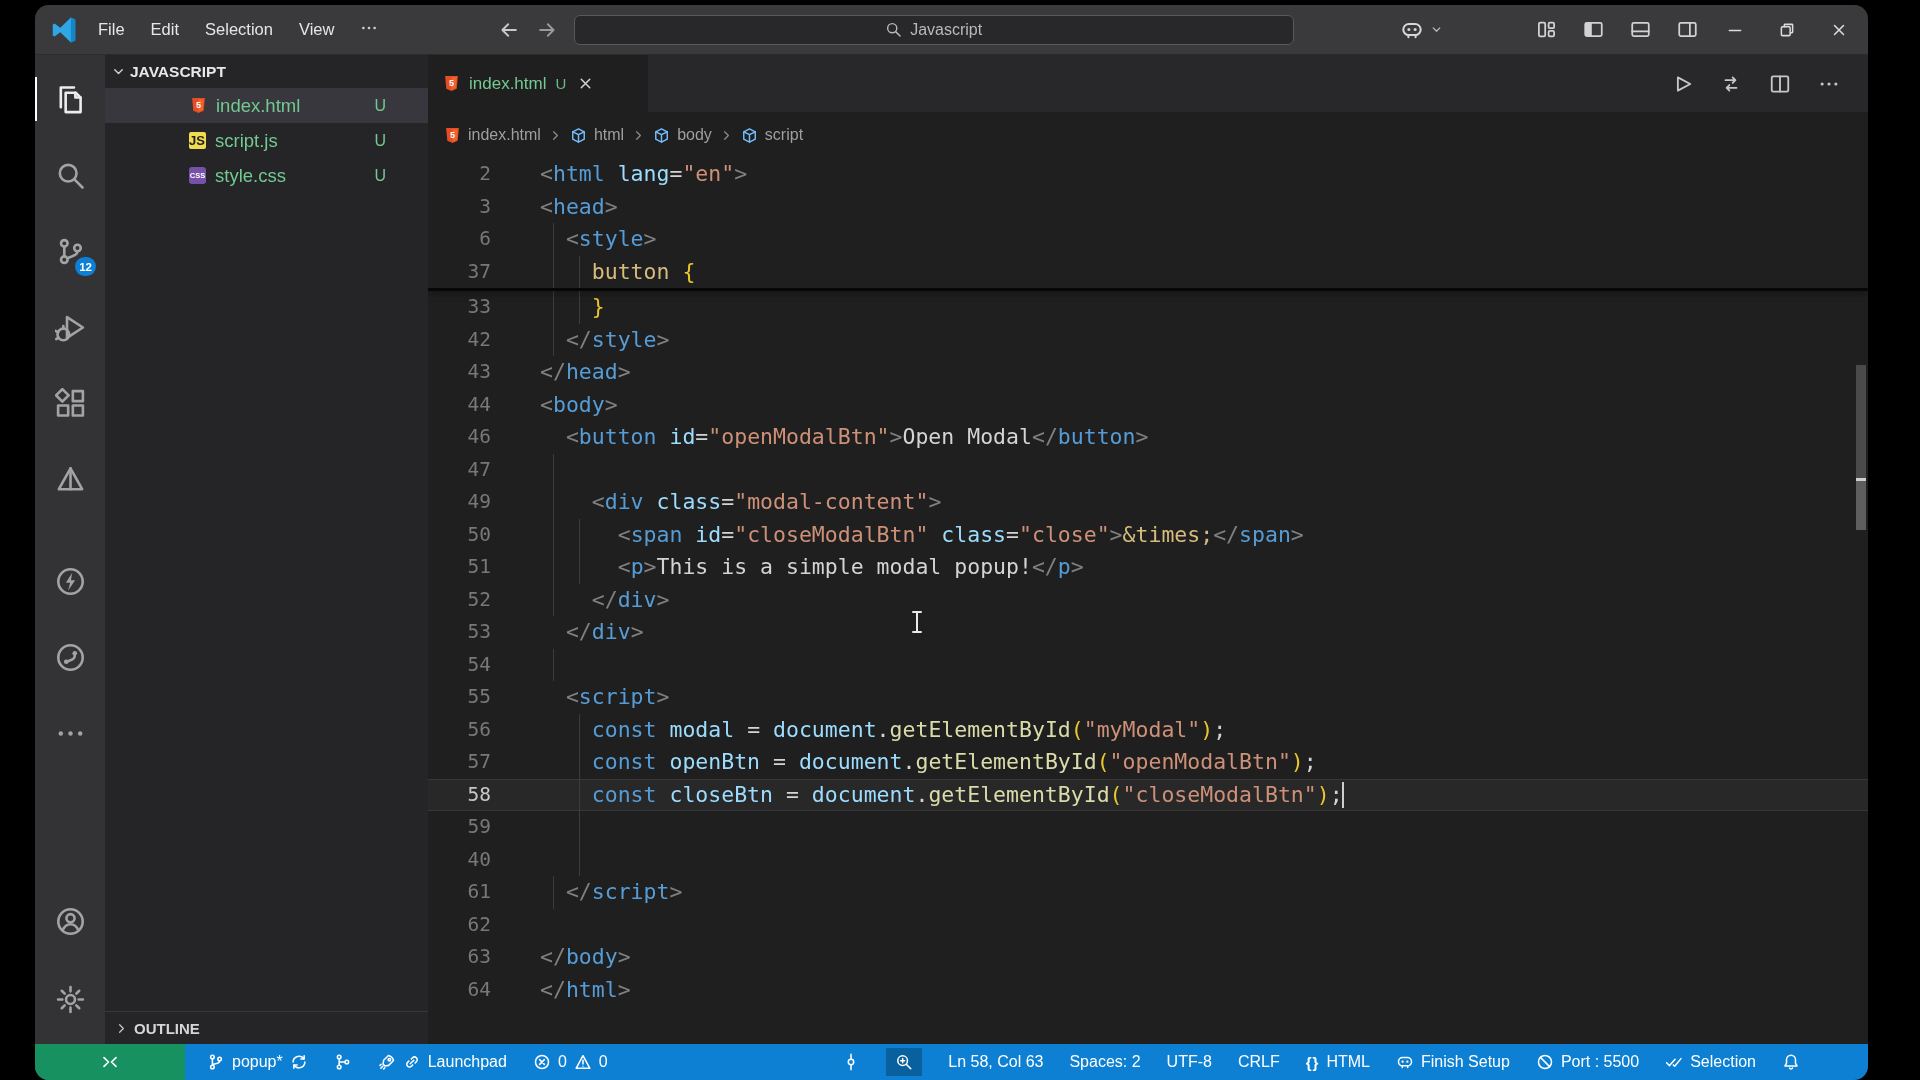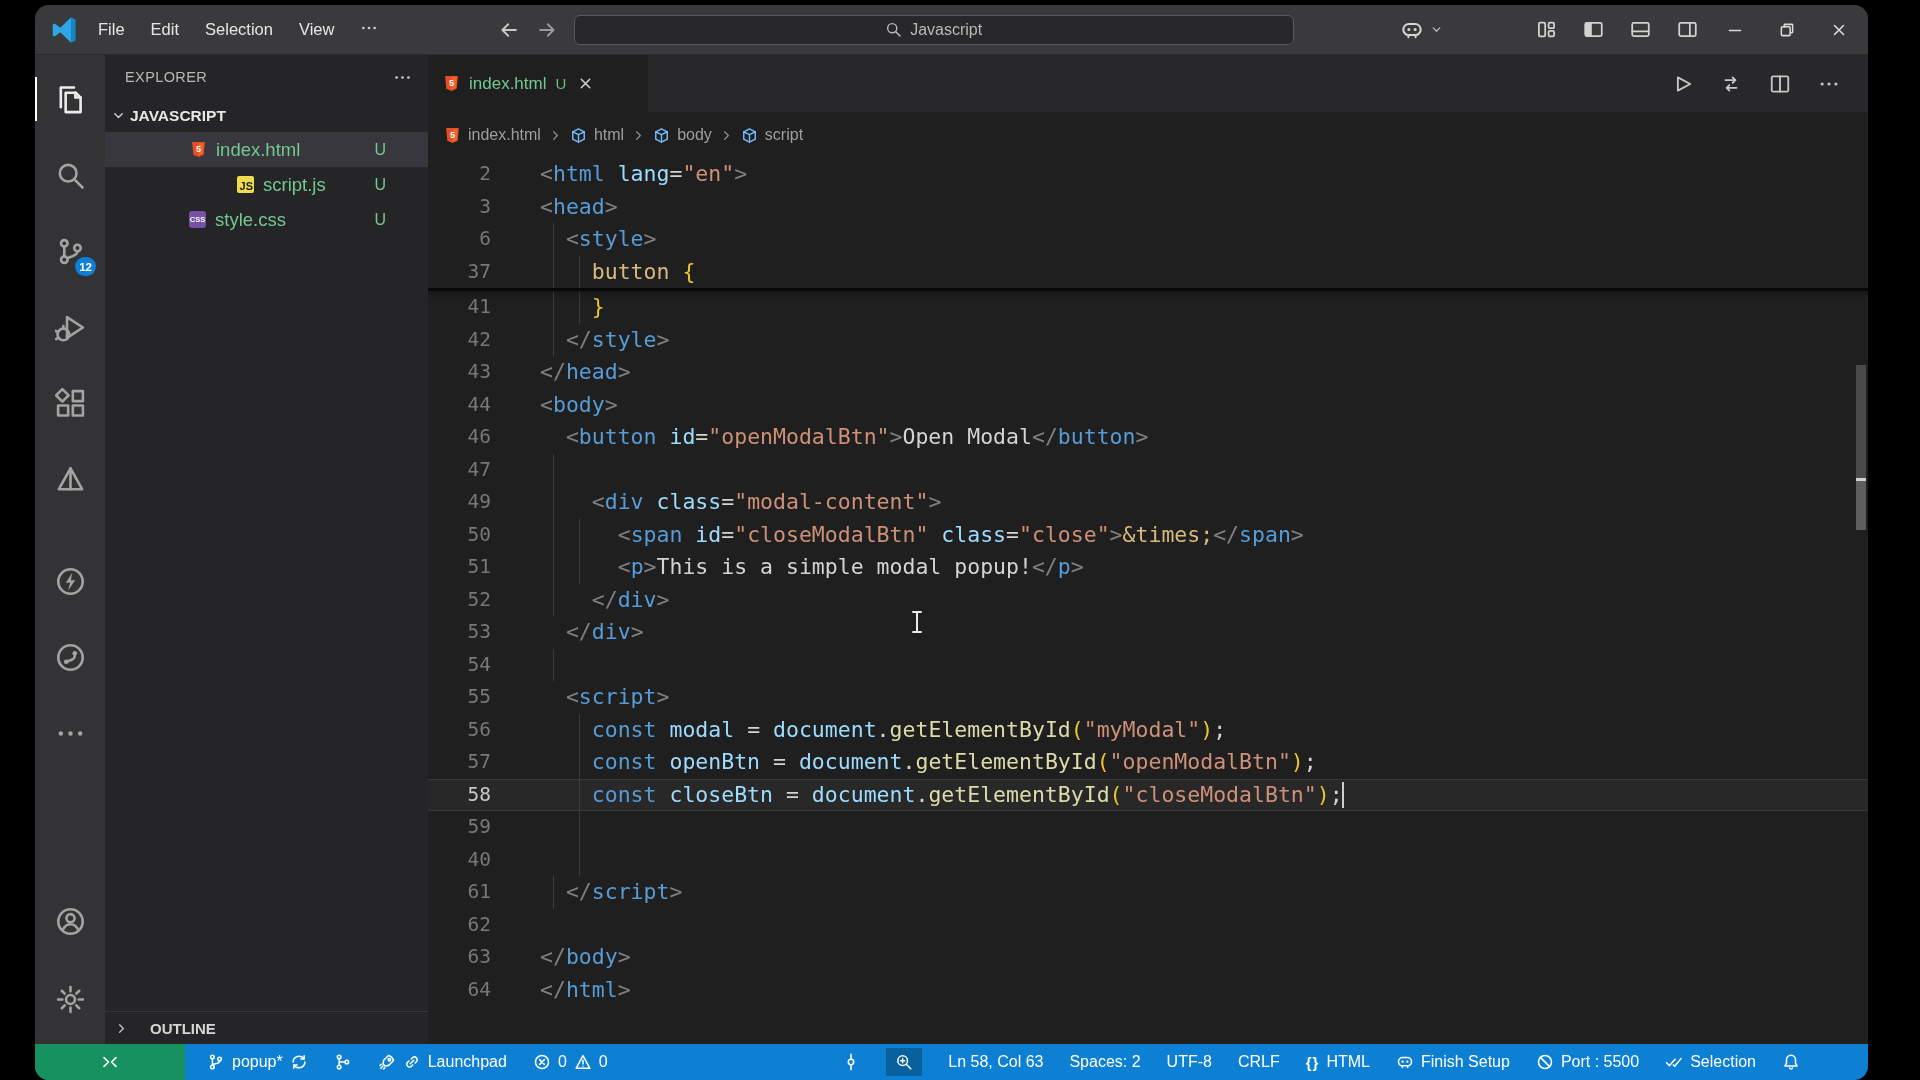--- a/index.html
+++ b/index.html
@@ -58,26 +58,26 @@
   .section-header { height:33px; flex:none; display:flex; align-items:center; gap:3px; padding-left:5px;
     font-weight:bold; font-size:15.5px; color:#e8e8e8; }
   .section-header svg { width:17px; height:17px; color:#cfcfcf; }
   .file-row { height:35px; flex:none; display:flex; align-items:center; padding-left:84px;
     font-size:18.5px; color:#73c991; }
   .file-row.selected { background:#37373d; }
   .file-row .fic { flex:none; margin-right:9px; }
   .file-row .fname { flex:1; }
   .file-row .fbadge { margin-right:42px; font-size:16px; color:#73c991; }
   .fic { width:18px; height:18px; display:flex; align-items:center; justify-content:center; }
-  .fic.js { background:#f0dc4e; color:#1e1e1e; font-size:11px; font-weight:bold; border-radius:2px;
-    width:17px; height:17px; align-items:flex-end; justify-content:flex-end; padding:1px;margin-left:48px; }
+  .fic.js { background:#f0dc4e; color:#1e1e1e; font-size:13px; font-weight:bold; border-radius:2px;
+    width:17px; height:17px; align-items:flex-end; justify-content:flex-end; padding:1px; }
   .fic.css { background:#7552a8; color:#fff; font-size:7.5px; font-weight:bold; border-radius:3px;
     width:17px; height:17px; }
   .side-spacer { flex:1; }
-  .side-section { height:33px; flex:none; display:flex; align-items:center; gap:21px; padding-left:9px;
+  .side-section { height:33px; flex:none; display:flex; align-items:center; gap:5px; padding-left:9px;
     font-weight:bold; font-size:15px; color:#d6d6d6; border-top:1px solid rgba(255,255,255,.09); }
   .side-section svg { width:15px; height:15px; color:#c3c3c3; }
 
   
   .editor { flex:1; display:flex; flex-direction:column; min-width:0; background:#1f1f1f; }
   .tabbar { height:57px; flex:none; background:#28282a; display:flex; align-items:stretch; }
   .tab { width:220px; background:#1f1f1f; display:flex; align-items:center; gap:9px; padding:0 14px; }
   .tab .tlabel { color:#73c991; font-size:17px; }
   .tab .tbadge { color:#73c991; font-size:15px; opacity:.9; }
   .tab .tclose { width:17px; height:17px; color:#d4d4d4; margin-left:2px; }
@@ -291,28 +291,20 @@
             <div class="act-item">
               <svg viewBox="0 0 16 16" fill="none" stroke="currentColor" stroke-width="1.35" stroke-linecap="round" stroke-linejoin="round">
                 <circle cx="8" cy="8" r="2.3"></circle>
                 <path d="M8 1.6v2.2M8 12.2v2.2M1.6 8h2.2M12.2 8h2.2M3.5 3.5L5 5M11 11l1.5 1.5M12.5 3.5L11 5M5 11l-1.5 1.5"></path>
               </svg>
             </div>
           </div>
         </div>
 
       <div class="sidebar">
-        <div class="side-header">
-          <span>EXPLORER</span>
-          <span class="more" id="explorerMore"><svg viewBox="0 0 16 16" fill="none" stroke="currentColor" stroke-width="1.35" stroke-linecap="round" stroke-linejoin="round">
-                <circle cx="3" cy="8" r="1.15" fill="currentColor" stroke="none"></circle>
-                <circle cx="8" cy="8" r="1.15" fill="currentColor" stroke="none"></circle>
-                <circle cx="13" cy="8" r="1.15" fill="currentColor" stroke="none"></circle>
-              </svg></span>
-        </div>
         <div class="section-header">
           <svg id="wsChev" viewBox="0 0 16 16" fill="none" stroke="currentColor" stroke-width="1.35" stroke-linecap="round" stroke-linejoin="round">
               <path d="M4.5 6.3L8 9.8l3.5-3.5"></path>
             </svg>
           <span>JAVASCRIPT</span>
         </div>
         <div id="fileList">
             <div class="file-row selected">
               <span class="fic">
                 <svg viewBox="0 0 16 16" width="17" height="17">
@@ -417,21 +409,21 @@
           </div>
         <div class="codearea">
           <div class="sticky" id="stickyLines">
               <div class="cl"><span class="ln">2</span><span class="code"><span class="c-p">&lt;</span><span class="c-t">html</span><span class="c-a"> lang</span><span class="c-w">=</span><span class="c-s">"en"</span><span class="c-p">&gt;</span></span></div>
               <div class="cl"><span class="ln">3</span><span class="code"><span class="c-p">&lt;</span><span class="c-t">head</span><span class="c-p">&gt;</span></span></div>
               <div class="cl"><span class="ln">6</span><span class="code"><span class="guide" style="left: calc(1ch);"></span><span class="c-w">  </span><span class="c-p">&lt;</span><span class="c-t">style</span><span class="c-p">&gt;</span></span></div>
               <div class="cl"><span class="ln">37</span><span class="code"><span class="guide" style="left: calc(1ch);"></span><span class="guide" style="left: calc(3ch);"></span><span class="c-w">    </span><span class="c-e">button</span><span class="c-w"> </span><span class="c-b">{</span></span></div>
             </div>
           <div class="sticky-sep"></div>
           <div id="codeLines">
-              <div class="cl"><span class="ln">41</span><span class="code"><span class="guide" style="left: calc(1ch);"></span><span class="guide" style="left: calc(3ch);"></span><span class="c-w">    </span><span class="c-b">}</span></span></div>
+              <div class="cl"><span class="ln">33</span><span class="code"><span class="guide" style="left: calc(1ch);"></span><span class="guide" style="left: calc(3ch);"></span><span class="c-w">    </span><span class="c-b">}</span></span></div>
               <div class="cl"><span class="ln">42</span><span class="code"><span class="guide" style="left: calc(1ch);"></span><span class="c-w">  </span><span class="c-p">&lt;/</span><span class="c-t">style</span><span class="c-p">&gt;</span></span></div>
               <div class="cl"><span class="ln">43</span><span class="code"><span class="c-p">&lt;/</span><span class="c-t">head</span><span class="c-p">&gt;</span></span></div>
               <div class="cl"><span class="ln">44</span><span class="code"><span class="c-p">&lt;</span><span class="c-t">body</span><span class="c-p">&gt;</span></span></div>
               <div class="cl"><span class="ln">46</span><span class="code"><span class="c-w">  </span><span class="c-p">&lt;</span><span class="c-t">button</span><span class="c-a"> id</span><span class="c-w">=</span><span class="c-s">"openModalBtn"</span><span class="c-p">&gt;</span><span class="c-w">Open Modal</span><span class="c-p">&lt;/</span><span class="c-t">button</span><span class="c-p">&gt;</span></span></div>
               <div class="cl"><span class="ln">47</span><span class="code"><span class="guide" style="left: calc(1ch);"></span></span></div>
               <div class="cl"><span class="ln">49</span><span class="code"><span class="guide" style="left: calc(1ch);"></span><span class="c-w">    </span><span class="c-p">&lt;</span><span class="c-t">div</span><span class="c-a"> class</span><span class="c-w">=</span><span class="c-s">"modal-content"</span><span class="c-p">&gt;</span></span></div>
               <div class="cl"><span class="ln">50</span><span class="code"><span class="guide" style="left: calc(1ch);"></span><span class="guide" style="left: calc(3ch);"></span><span class="c-w">      </span><span class="c-p">&lt;</span><span class="c-t">span</span><span class="c-a"> id</span><span class="c-w">=</span><span class="c-s">"closeModalBtn"</span><span class="c-a"> class</span><span class="c-w">=</span><span class="c-s">"close"</span><span class="c-p">&gt;</span><span class="c-e">&amp;times;</span><span class="c-p">&lt;/</span><span class="c-t">span</span><span class="c-p">&gt;</span></span></div>
               <div class="cl"><span class="ln">51</span><span class="code"><span class="guide" style="left: calc(1ch);"></span><span class="guide" style="left: calc(3ch);"></span><span class="c-w">      </span><span class="c-p">&lt;</span><span class="c-t">p</span><span class="c-p">&gt;</span><span class="c-w">This is a simple modal popup!</span><span class="c-p">&lt;/</span><span class="c-t">p</span><span class="c-p">&gt;</span></span></div>
               <div class="cl"><span class="ln">52</span><span class="code"><span class="guide" style="left: calc(1ch);"></span><span class="c-w">    </span><span class="c-p">&lt;/</span><span class="c-t">div</span><span class="c-p">&gt;</span></span></div>
               <div class="cl"><span class="ln">53</span><span class="code"><span class="c-w">  </span><span class="c-p">&lt;/</span><span class="c-t">div</span><span class="c-p">&gt;</span></span></div>

